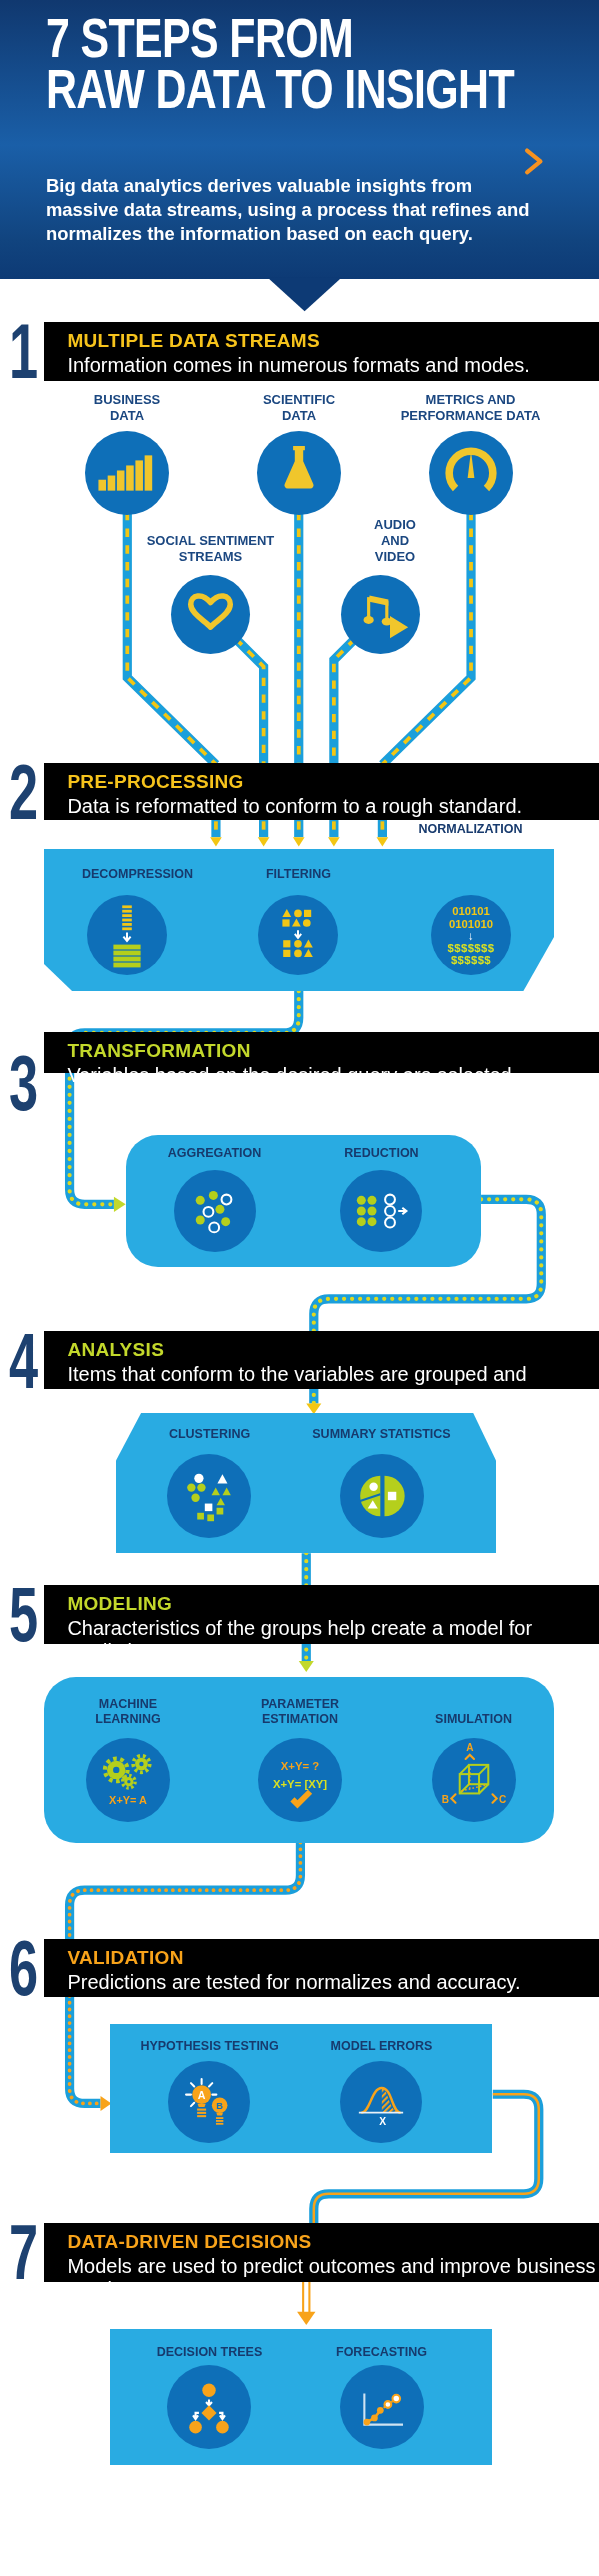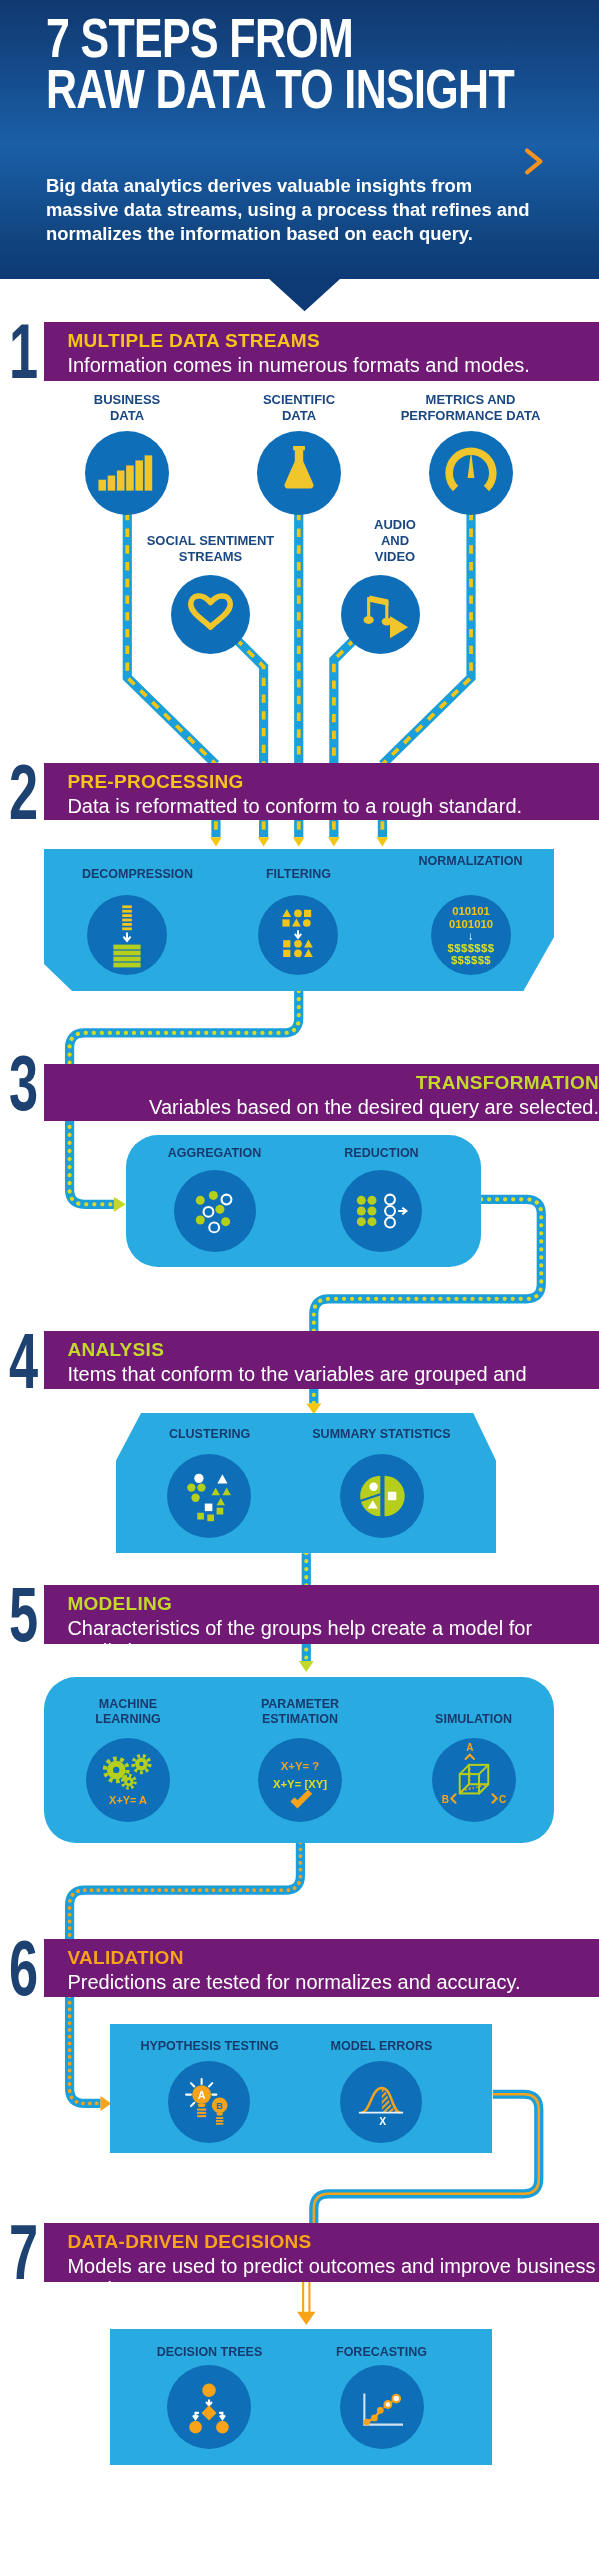--- a/index.html
+++ b/index.html
@@ -13,21 +13,21 @@
   .header-desc{position:absolute;left:46px;top:174px;width:495px;color:#ffffff;font-weight:bold;
       font-size:18.4px;line-height:24px;}
   
   .connectors{position:absolute;left:0;top:0;z-index:1;}
   .tube{stroke:#1b9fdb;stroke-width:11;fill:none;}
   .dash-yellow{stroke:#f3c613;stroke-width:4.5;fill:none;stroke-dasharray:10 10;}
   .dot-lime{stroke:#dfd820;stroke-width:5;fill:none;stroke-dasharray:0.1 9.5;stroke-linecap:round;}
   .dot-orange{stroke:#f8a31a;stroke-width:4.5;fill:none;stroke-dasharray:0.1 8;stroke-linecap:round;}
   .solid-orange{stroke:#f8a31a;stroke-width:3;fill:none;}
   
-  .bar{position:absolute;left:44px;width:555px;background:#701a75;z-index:3;padding-left:23.4px;box-sizing:border-box;}
+  .bar{position:absolute;left:44px;width:555px;background:#000000;z-index:3;padding-left:23.4px;box-sizing:border-box;}
   .bar-title{font-weight:bold;font-size:19px;letter-spacing:0.3px;margin-top:7.5px;}
   .bar-sub{color:#ffffff;font-size:20px;margin-top:2.5px;}
   .t-yellow{color:#f6c31c;} .t-lime{color:#c3d82b;} .t-orange{color:#f8a31a;}
   .num{position:absolute;left:0px;width:47px;text-align:center;color:#1d4170;font-weight:bold;
        font-size:77px;line-height:60px;z-index:3;transform:scaleX(0.68);transform-origin:center top;}
   
   .box{position:absolute;background:#29abe2;z-index:2;}
   .chip-label{position:absolute;z-index:4;color:#173a6d;font-weight:bold;font-size:12.5px;line-height:15px;
       text-align:center;display:flex;align-items:flex-end;justify-content:center;}
   .circle{position:absolute;z-index:4;background:#0e6fb8;border-radius:50%;}
@@ -145,21 +145,21 @@
     <div class="bar-sub">Information comes in numerous formats and modes.</div>
   </div>
 
   <div class="num" style="top:762px;">2</div>
   <div class="bar" style="top:763px;height:57px;">
     <div class="bar-title t-yellow">PRE-PROCESSING</div>
     <div class="bar-sub">Data is reformatted to conform to a rough standard.</div>
   </div>
 
   <div class="num" style="top:1053px;">3</div>
-  <div class="bar" style="top:1064px;height:57px;text-align:right;">
+  <div class="bar" style="top:1032px;height:41px;">
     <div class="bar-title t-lime">TRANSFORMATION</div>
     <div class="bar-sub">Variables based on the desired query are selected.</div>
   </div>
 
   <div class="num" style="top:1331px;">4</div>
   <div class="bar" style="top:1331px;height:58px;">
     <div class="bar-title t-lime">ANALYSIS</div>
     <div class="bar-sub">Items that conform to the variables are grouped and analyzed.</div>
   </div>
 
@@ -230,21 +230,21 @@
         <polygon points="12,2 35,16 12,30"></polygon>
       </g>
     </svg>
   </div>
 
   <div class="box" style="left:44px;top:849px;width:510px;height:142px;
        clip-path:polygon(0 0,100% 0,100% 62%,94% 100%,5.5% 100%,0 81%);"></div>
 
   <div class="chip-label" style="left:79px;top:865px;width:117px;height:16.7px;">DECOMPRESSION</div>
   <div class="chip-label" style="left:240px;top:865px;width:117px;height:16.7px;">FILTERING</div>
-  <div class="chip-label" style="left:412px;top:820px;width:117px;height:16.7px;margin-top:32px;">NORMALIZATION</div>
+  <div class="chip-label" style="left:412px;top:820px;width:117px;height:16.7px;">NORMALIZATION</div>
 
   <div class="circle" style="left:87px;top:895px;width:80px;height:80px;">
     <svg viewBox="-50 -50 100 100">
       <g fill="#f2c616">
         <rect x="-6" y="-37" width="12" height="3.5"></rect>
           <rect x="-6" y="-31.5" width="12" height="3.5"></rect>
         <rect x="-6" y="-26" width="12" height="3.5"></rect>
           <rect x="-6" y="-20.5" width="12" height="3.5"></rect>
         <rect x="-6" y="-15" width="12" height="3.5"></rect>
           <rect x="-6" y="-9.5" width="12" height="3.5"></rect>

